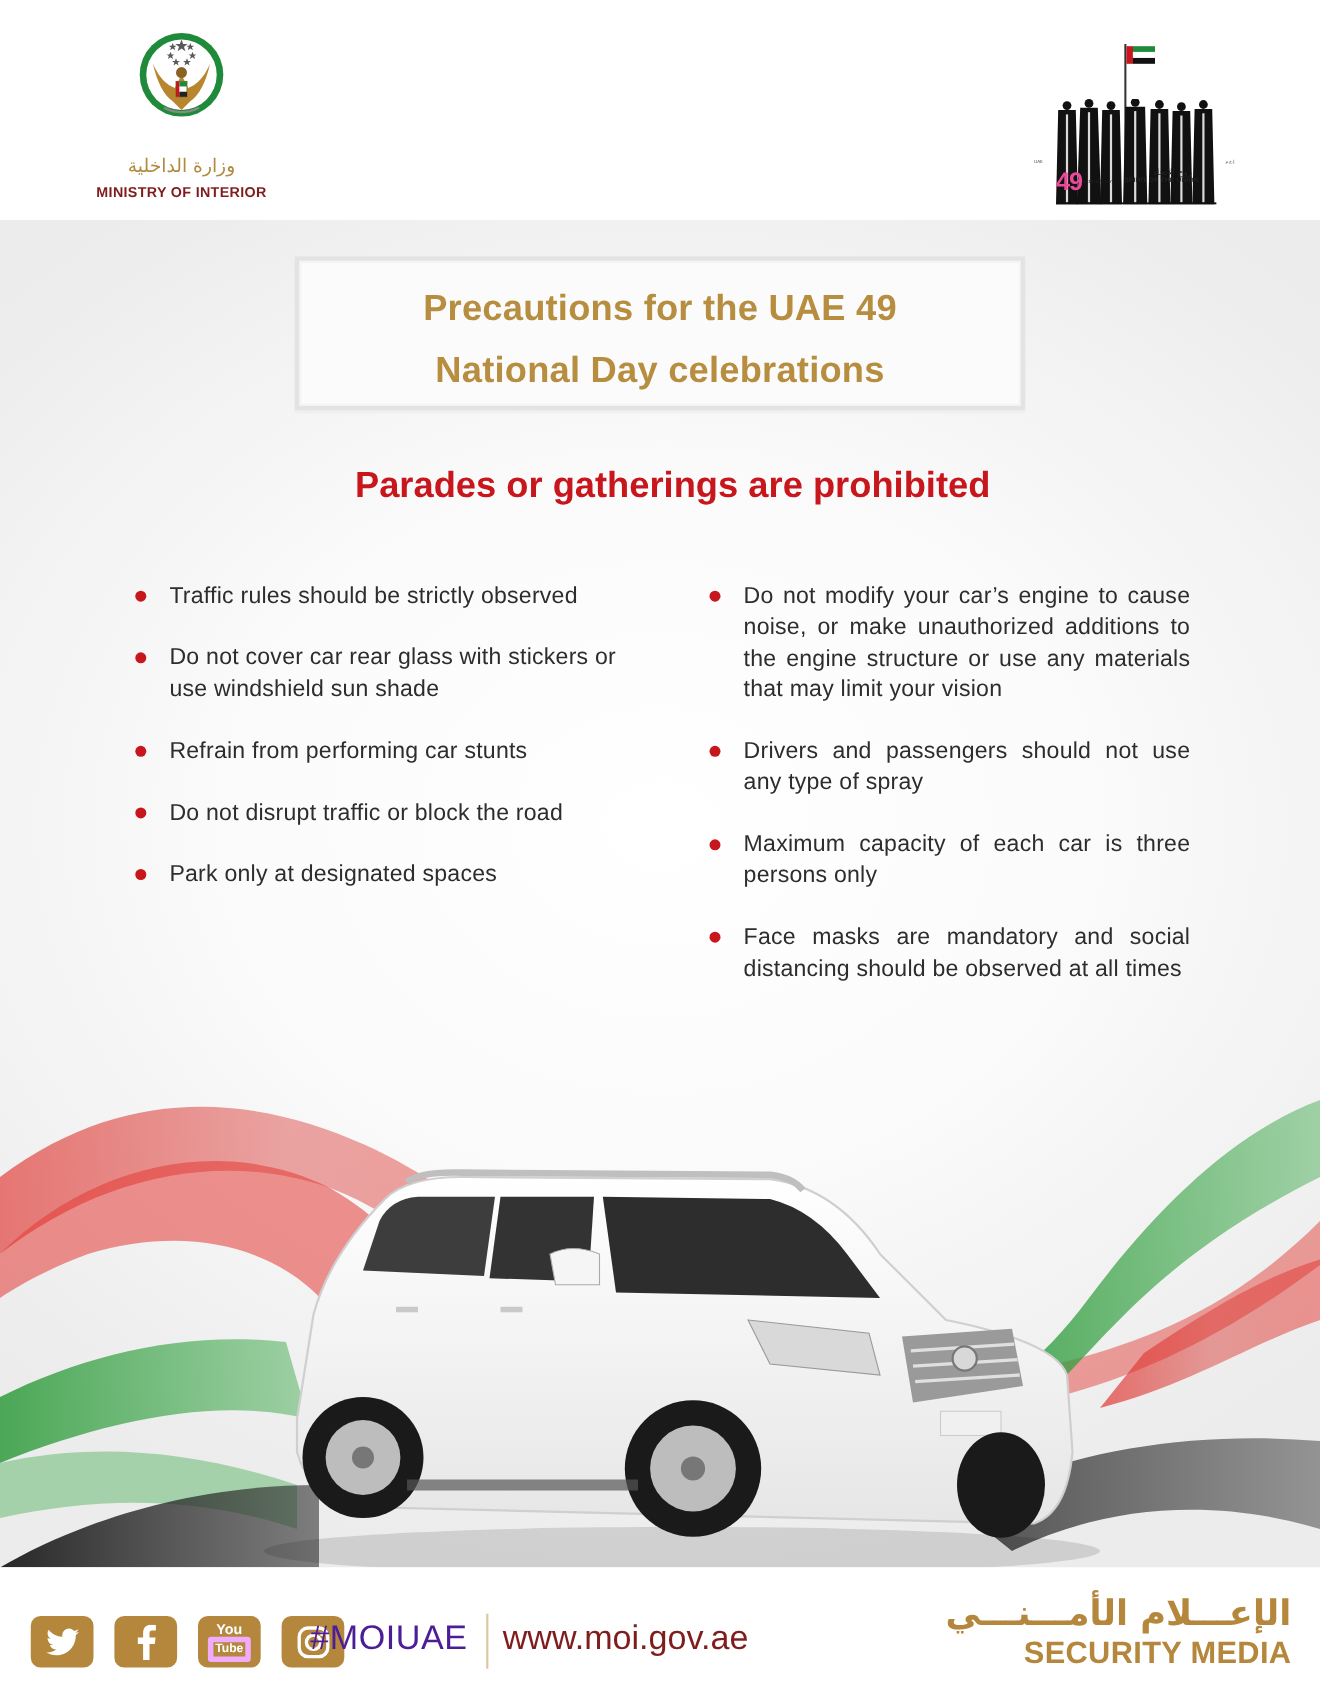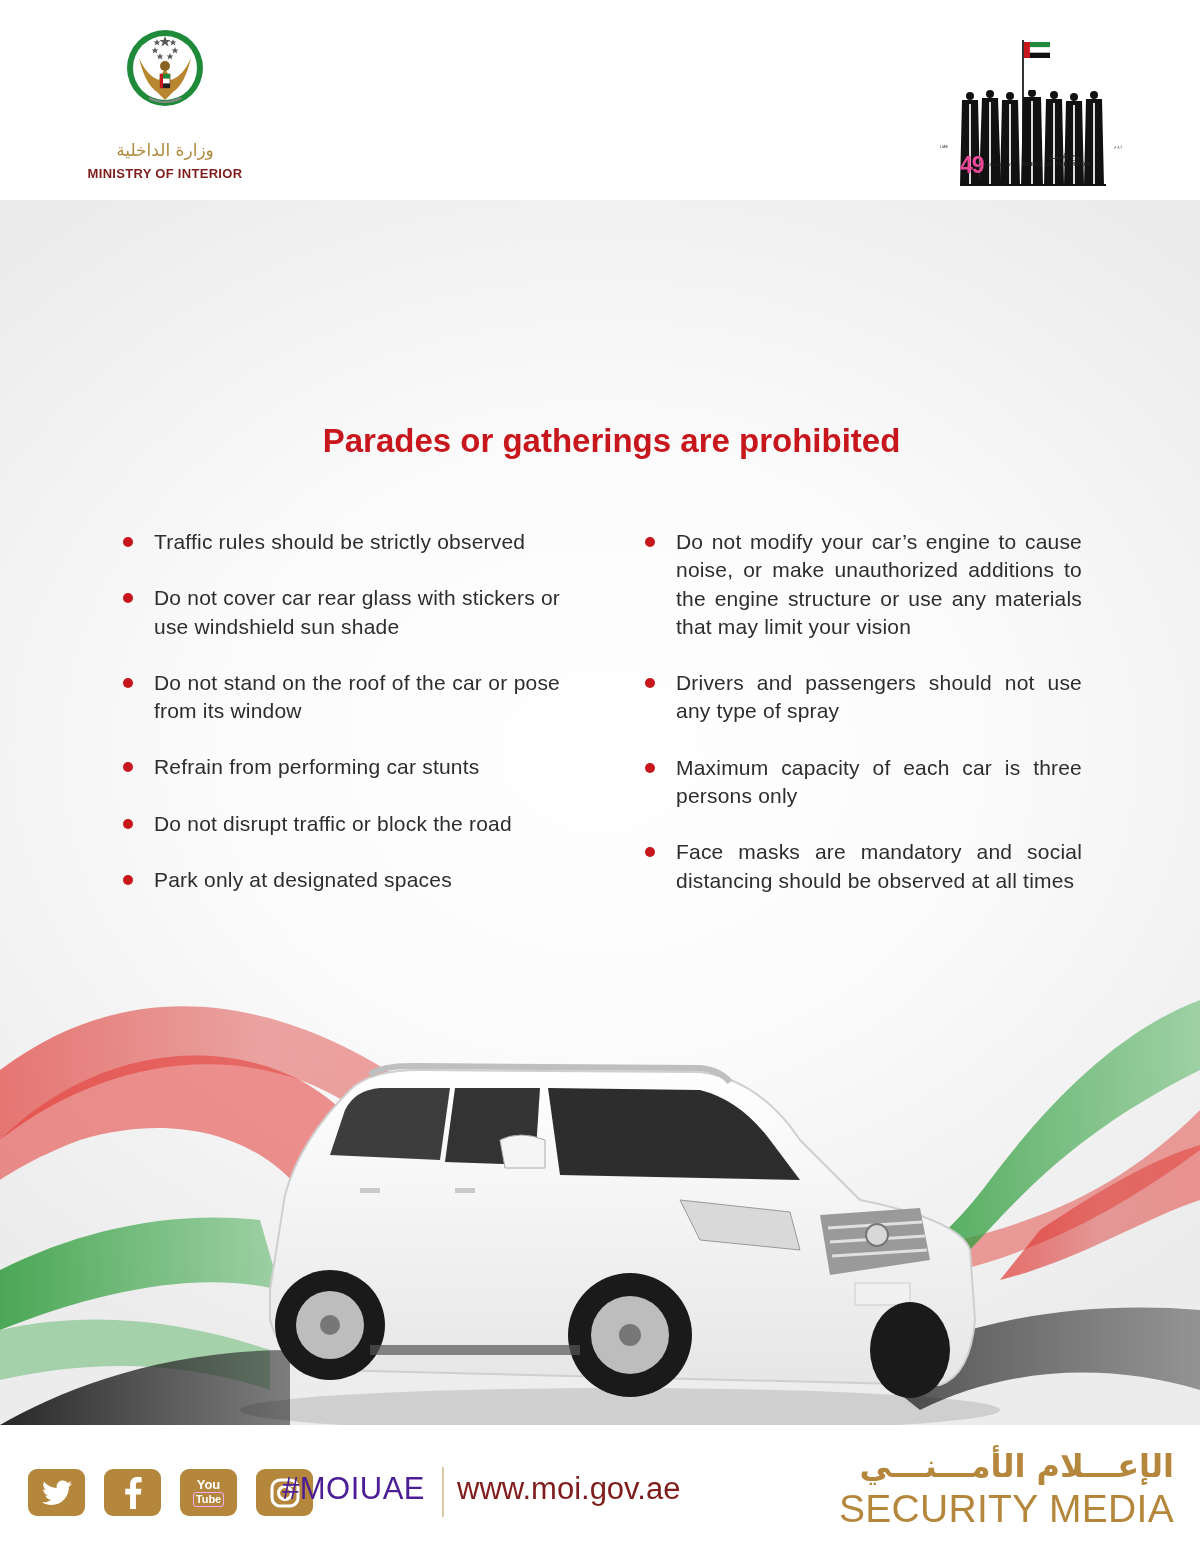--- a/index.html
+++ b/index.html
@@ -53,21 +53,21 @@
   
   .footer { position: absolute; left: 0; top: 1425px; width: 1200px; height: 124px; background: #ffffff; }
   .social { position: absolute; left: 28px; top: 44px; display: flex; gap: 19px; }
   .soc-icon { width: 57px; height: 47px; border-radius: 9px; background: #b5873c; display: flex; align-items: center; justify-content: center; color: #fff; }
   .soc-icon svg { display: block; }
   .yt-text { font-size: 13px; font-weight: bold; line-height: 13px; text-align: center; color: #fff; }
   .hashtag { position: absolute; left: 282px; top: 46px; font-size: 31px; color: #4c1d95; letter-spacing: 0.5px; }
   .divider { position: absolute; left: 442px; top: 42px; width: 2px; height: 50px; background: #dcc9a2; }
   .website { position: absolute; left: 457px; top: 46px; font-size: 31px; color: #7f1d1d; }
   .sm-ar { position: absolute; right: 26px; top: 22px; font-family: "DejaVu Sans", sans-serif; font-size: 32px; font-weight: bold; color: #b5873c; direction: rtl; letter-spacing: 1px; }
-  .sm-en { position: absolute; right: 26px; top: 62px; font-size: 39px; font-weight: normal; color: #b5873c; letter-spacing: 0.3px; }
+  .sm-en { position: absolute; right: 26px; top: 62px; font-size: 28px; font-weight: bold; color: #b5873c; letter-spacing: 0.3px; }
 </style>
 </head>
 <body>
 
 <div class="header">
   <div class="moi-logo">
     <svg class="moi-emblem" viewBox="0 0 80 84">
       <circle cx="40" cy="40" r="38" fill="#1f8a3a"></circle>
       <circle cx="40" cy="40" r="32" fill="#ffffff"></circle>
       <g fill="#5a5a5a">
@@ -132,27 +132,30 @@
     <div class="nd-bottom">
       <div class="nd-49">49</div>
       <div class="nd-natday">NATIONAL DAY</div>
       <div class="nd-ar">روح الاتحاد</div>
       <div class="nd-spirit">SPIRIT OF THE UNION</div>
     </div>
   </div>
 </div>
 
 <div class="main">
+  <div class="title-box">
+    <div class="title-line l1">Precautions for the UAE 49</div>
+    <div class="title-line l2">National Day celebrations</div>
+  </div>
 
   <div class="subtitle">Parades or gatherings are prohibited</div>
 
   <div class="col left">
     <div class="item"><span class="bullet"></span><span>Traffic rules should be strictly observed</span></div>
     <div class="item"><span class="bullet"></span><span>Do not cover car rear glass with stickers or use windshield sun shade</span></div>
-    <div class="item"><span class="bullet"></span><span>Do not stand on the roof of the car or pose from its window</span></div>
     <div class="item"><span class="bullet"></span><span>Refrain from performing car stunts</span></div>
     <div class="item"><span class="bullet"></span><span>Do not disrupt traffic or block the road</span></div>
     <div class="item"><span class="bullet"></span><span>Park only at designated spaces</span></div>
   </div>
 
   <div class="col right">
     <div class="item"><span class="bullet"></span><span>Do not modify your car’s engine to cause noise, or make unauthorized additions to the engine structure or use any materials that may limit your vision</span></div>
     <div class="item"><span class="bullet"></span><span>Drivers and passengers should not use any type of spray</span></div>
     <div class="item"><span class="bullet"></span><span>Maximum capacity of each car is three persons only</span></div>
     <div class="item"><span class="bullet"></span><span>Face masks are mandatory and social distancing should be observed at all times</span></div>
@@ -240,21 +243,21 @@
         </svg>
     </div>
     <div class="soc-icon">
       <svg width="20" height="32" viewBox="0 0 12 22">
           <path fill="#fff" d="M8 22V12h3.3l.5-4H8V5.5C8 4.4 8.3 3.6 9.9 3.6H12V.2C11.6.1 10.4 0 9 0 6 0 4 1.8 4 5.2V8H.7v4H4v10z"></path>
         </svg>
     </div>
     <div class="soc-icon">
       <div class="yt-text">
           <div>You</div>
-          <div style="font-size:11px;border:1px solid #f0abfc;border-radius:3px;padding:0 2px;margin-top:1px">Tube</div>
+          <div style="font-size:11px;border:5px solid #f0abfc;border-radius:3px;padding:0 2px;margin-top:1px">Tube</div>
         </div>
     </div>
     <div class="soc-icon">
       <svg width="32" height="32" viewBox="0 0 32 32">
           <rect x="3" y="3" width="26" height="26" rx="8" fill="none" stroke="#fff" stroke-width="3"></rect>
           <circle cx="16" cy="16" r="6.5" fill="none" stroke="#fff" stroke-width="3"></circle>
           <circle cx="23.5" cy="8.5" r="1.8" fill="#fff"></circle>
         </svg>
     </div>
   </div>

